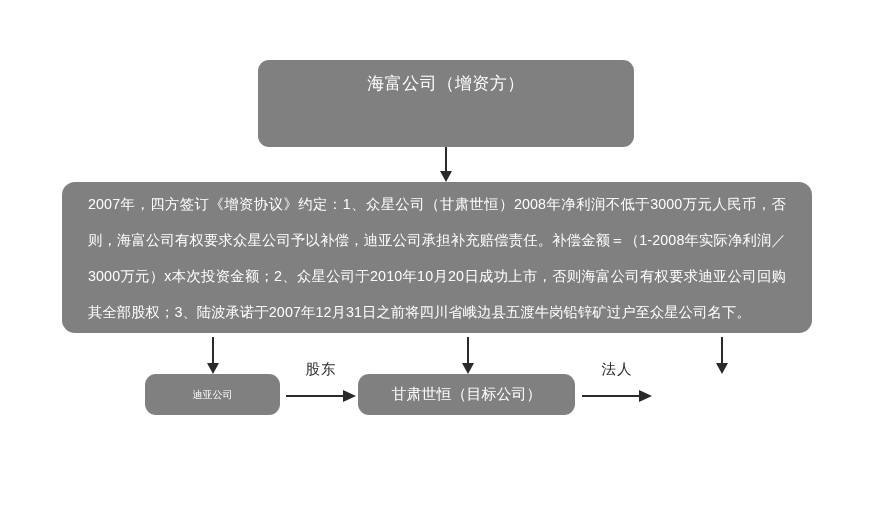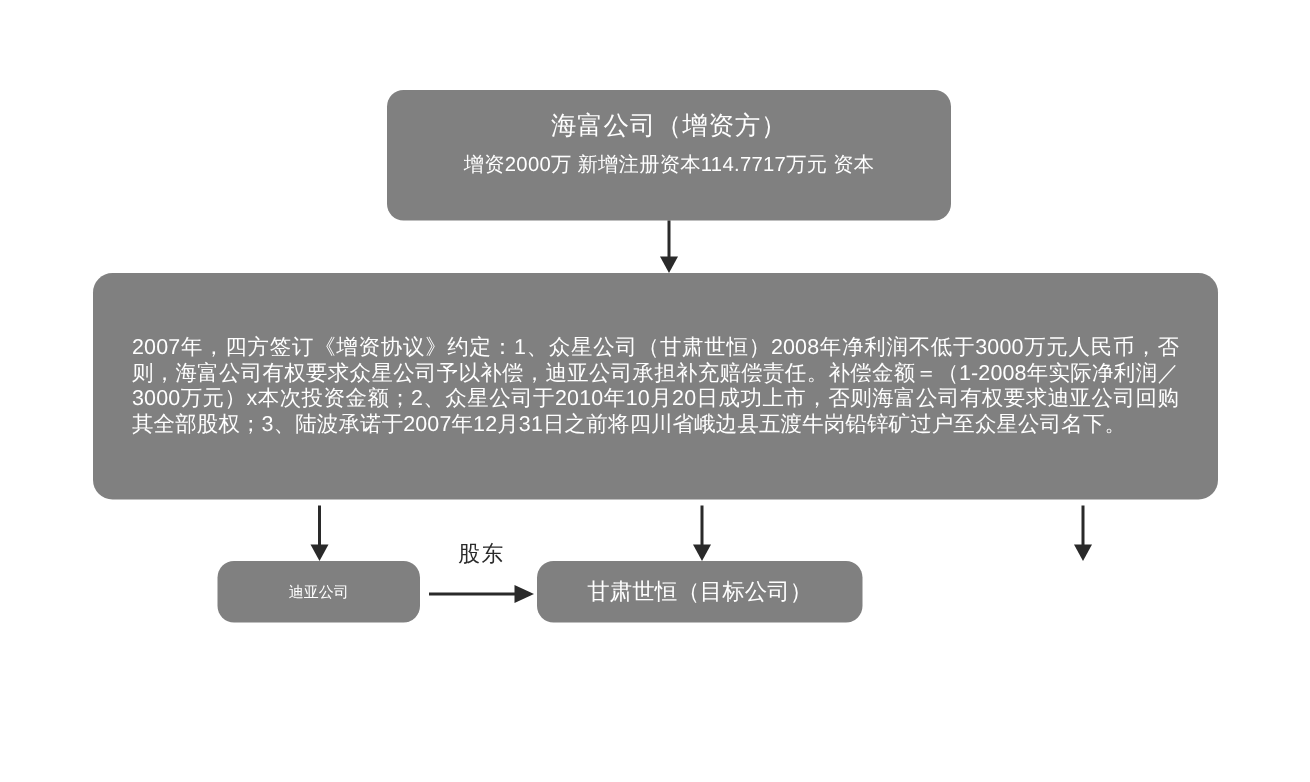--- a/index.html
+++ b/index.html
@@ -61,21 +61,21 @@
     top: 182px;
     width: 750px;
     height: 151px;
     border-radius: 13px;
     padding: 10px 26px;
     align-items: stretch;
     justify-content: center;
   }
   #box-agreement .para {
     font-size: 14.3px;
-    line-height: 17px;
+    line-height: 36px;
     text-align: justify;
     text-align-last: left;
     letter-spacing: 0.1px;
     color: #ffffff;
   }
 
   
   #box-diya {
     left: 145px;
     top: 374px;
@@ -216,21 +216,20 @@
     letter-spacing: 0.1px;
   }
 </style>
 </head>
 <body>
 
 <div class="canvas">
 
   <div class="gbox" id="box-top">
     <div class="title">海富公司（增资方）</div>
-    <div class="sub">增资2000万 新增注册资本114.7717万元 资本</div>
   </div>
 
   <div class="v-arrow" id="arrow-top-to-agreement">
     <div class="shaft"></div>
     <div class="head"></div>
   </div>
 
   <div class="gbox" id="box-agreement">
     <div class="para">2007年，四方签订《增资协议》约定：1、众星公司（甘肃世恒）2008年净利润不低于3000万元人民币，否则，海富公司有权要求众星公司予以补偿，迪亚公司承担补充赔偿责任。补偿金额＝（1-2008年实际净利润／3000万元）x本次投资金额；2、众星公司于2010年10月20日成功上市，否则海富公司有权要求迪亚公司回购其全部股权；3、陆波承诺于2007年12月31日之前将四川省峨边县五渡牛岗铅锌矿过户至众星公司名下。</div>
   </div>
@@ -255,16 +254,21 @@
   <div class="h-arrow" id="arrow-diya-gansu">
     <div class="lbl">股东</div>
     <div class="shaft"></div>
     <div class="head"></div>
   </div>
 
   <div class="gbox" id="box-gansu">
     <span>甘肃世恒（目标公司）</span>
   </div>
 
+  <div class="h-arrow" id="arrow-gansu-lubo">
+    <div class="lbl">法人</div>
+    <div class="shaft"></div>
+    <div class="head"></div>
+  </div>
 
 
 
 </div>
 
 </body></html>

